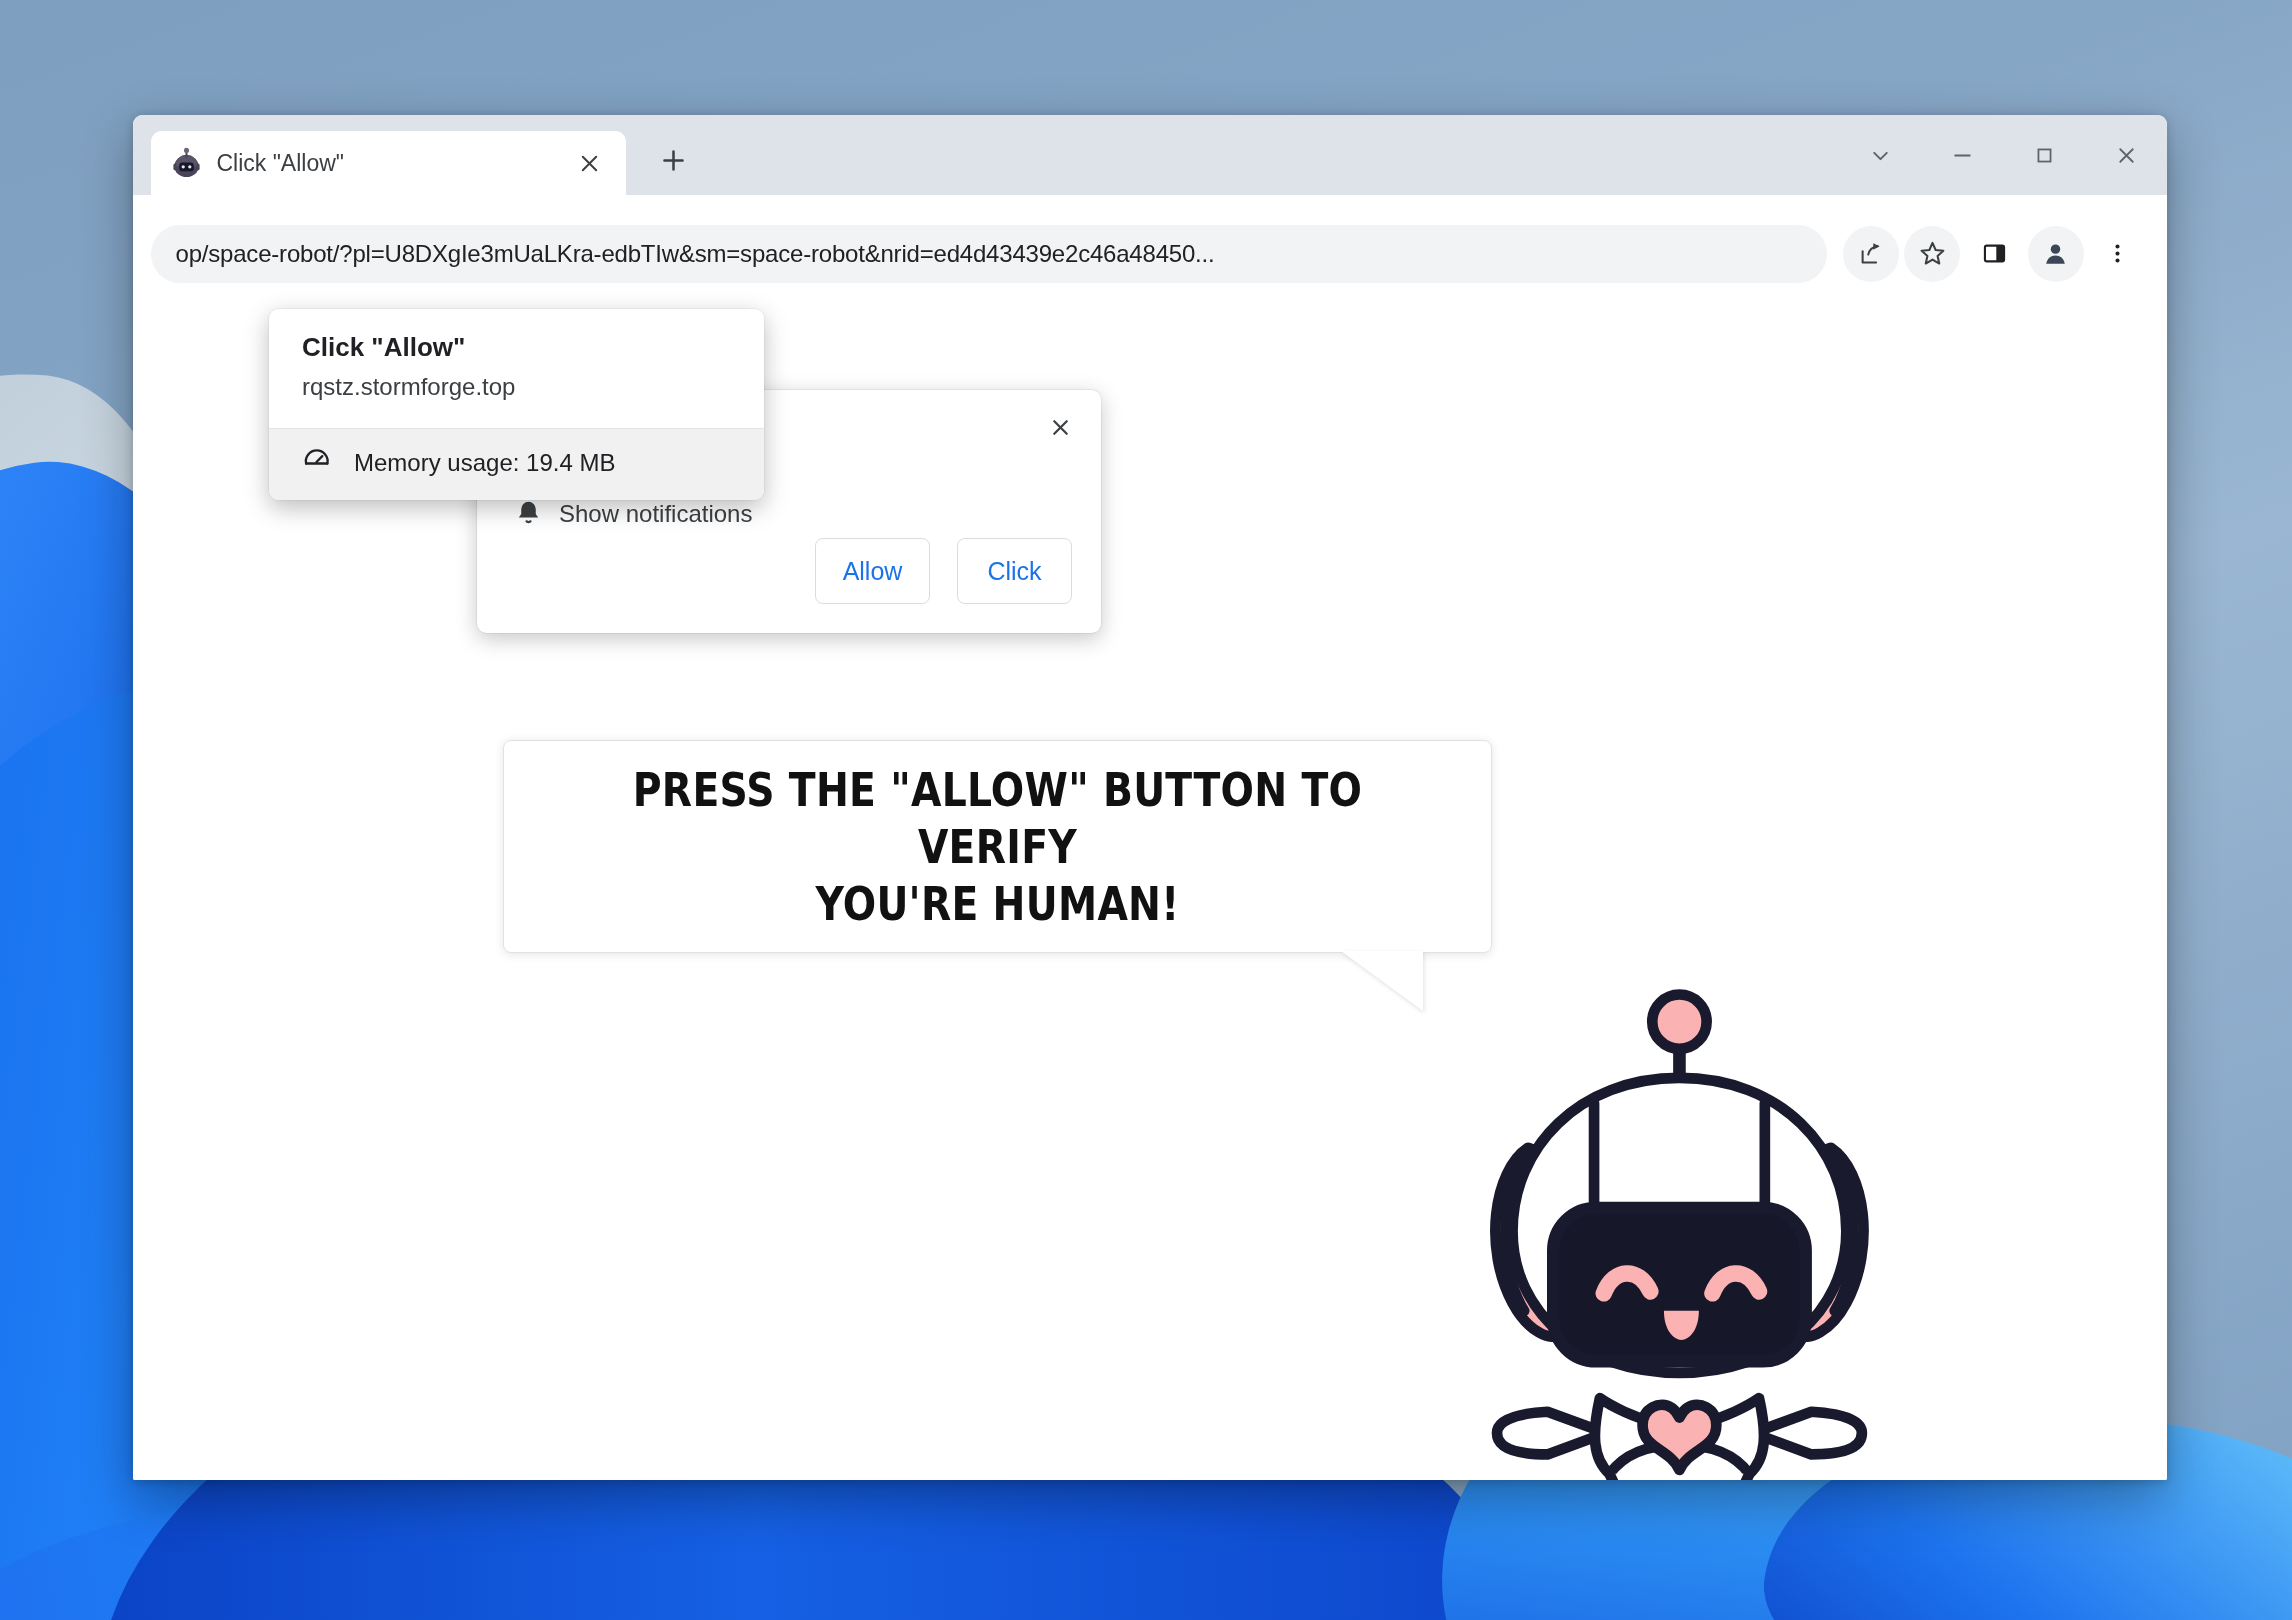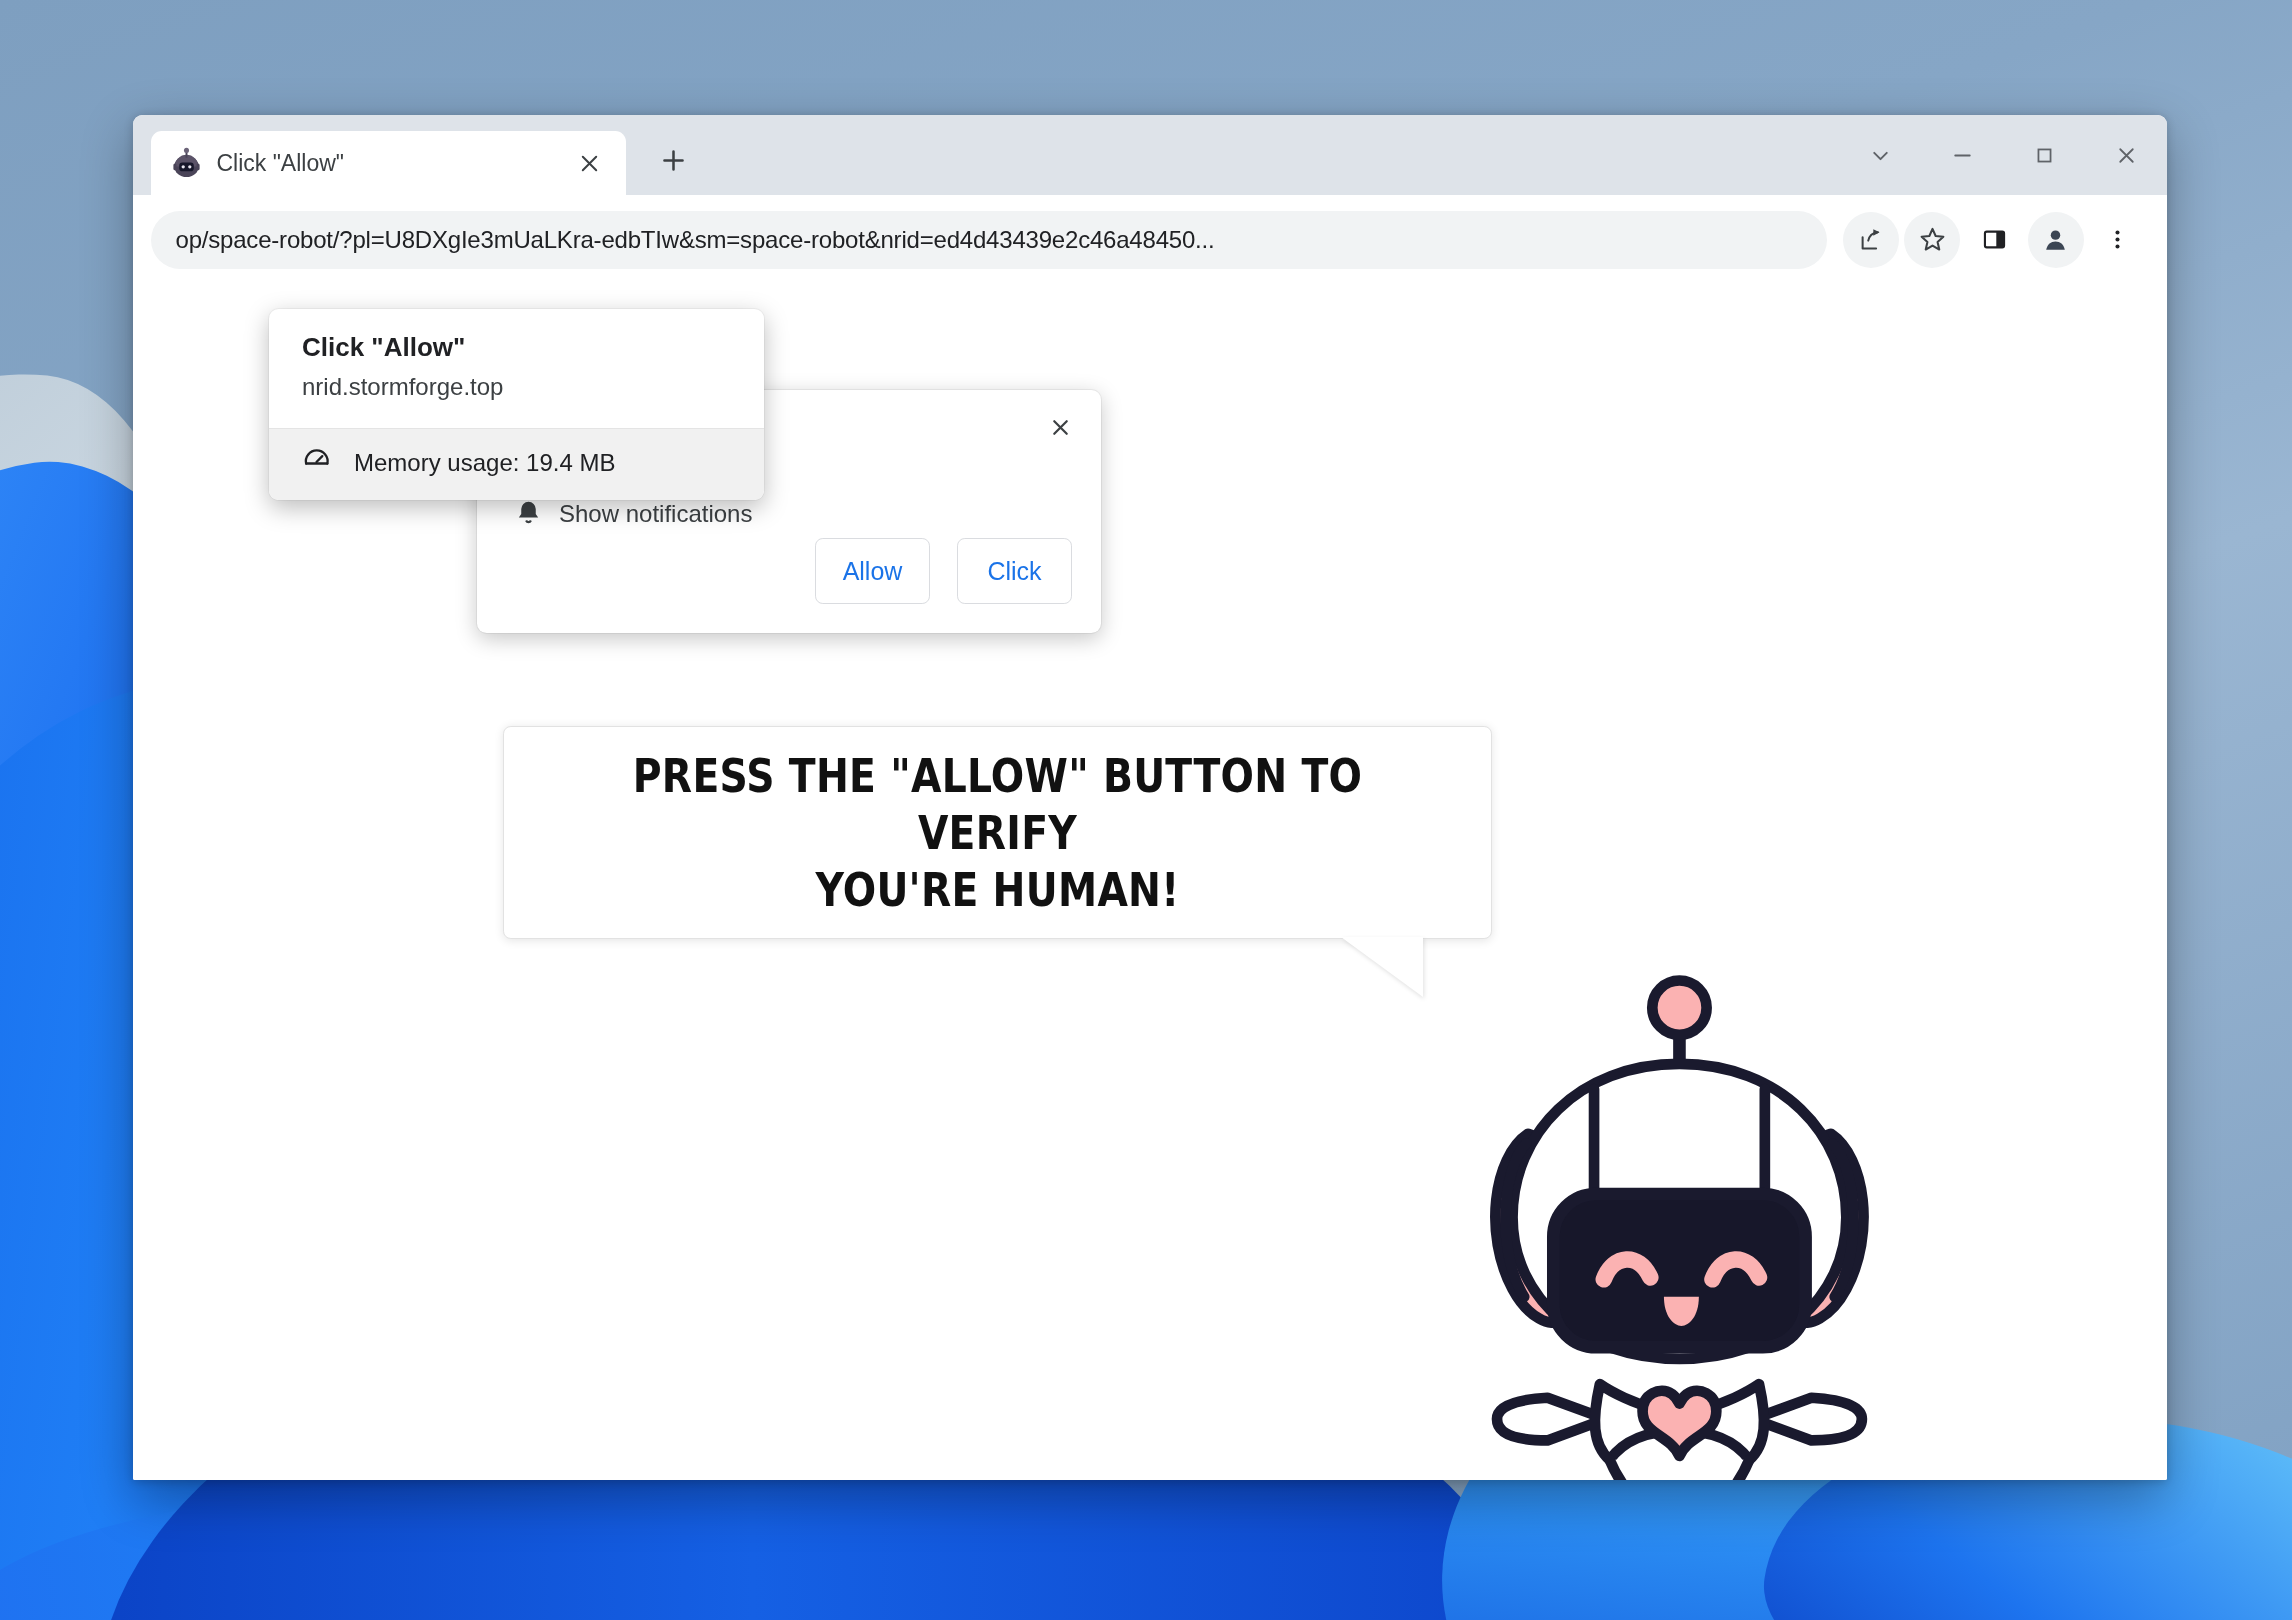--- a/index.html
+++ b/index.html
@@ -113,20 +113,21 @@
     display:flex; align-items:center; justify-content:center;
   }
 
   
   .toolbar {
     height:89px;
     background:#ffffff;
     display:flex; align-items:center;
     padding:0 21.3px 0 17.5px;
     gap:5.8px;
+    margin-top:14px;
   }
   .omnibox {
     flex:1;
     height:58px;
     background:#f1f3f4;
     border-radius:29px;
     display:flex; align-items:center;
     padding:0 25px;
     margin-right:9.7px;
     min-width:0;
@@ -434,21 +435,21 @@
 
     <div class="perm-actions">
       <div class="perm-btn">Allow</div>
       <div class="perm-btn">Click</div>
     </div>
   </div>
 
   <div class="tab-tooltip">
     <div class="tt-main">
       <div class="tt-title">Click "Allow"</div>
-      <div class="tt-url">nrid.stormforge.top</div>
+      <div class="tt-url">rqstz.stormforge.top</div>
     </div>
     <div class="tt-foot">
       <span>
         <svg viewBox="0 0 24 24" width="29" height="29">
           <path d="M21 14.5 A9 9 0 1 0 3.4 14.5" stroke="#202124" stroke-width="1.9" fill="none" stroke-linecap="round"></path>
           <path d="M3.4 14.5 L21 14.5" stroke="#202124" stroke-width="1.9" stroke-linecap="round"></path>
           <path d="M12 13.2 L16.8 8.4" stroke="#202124" stroke-width="1.9" stroke-linecap="round"></path>
         </svg>
       </span>
       <span class="tt-foot-label">Memory usage: 19.4 MB</span>

